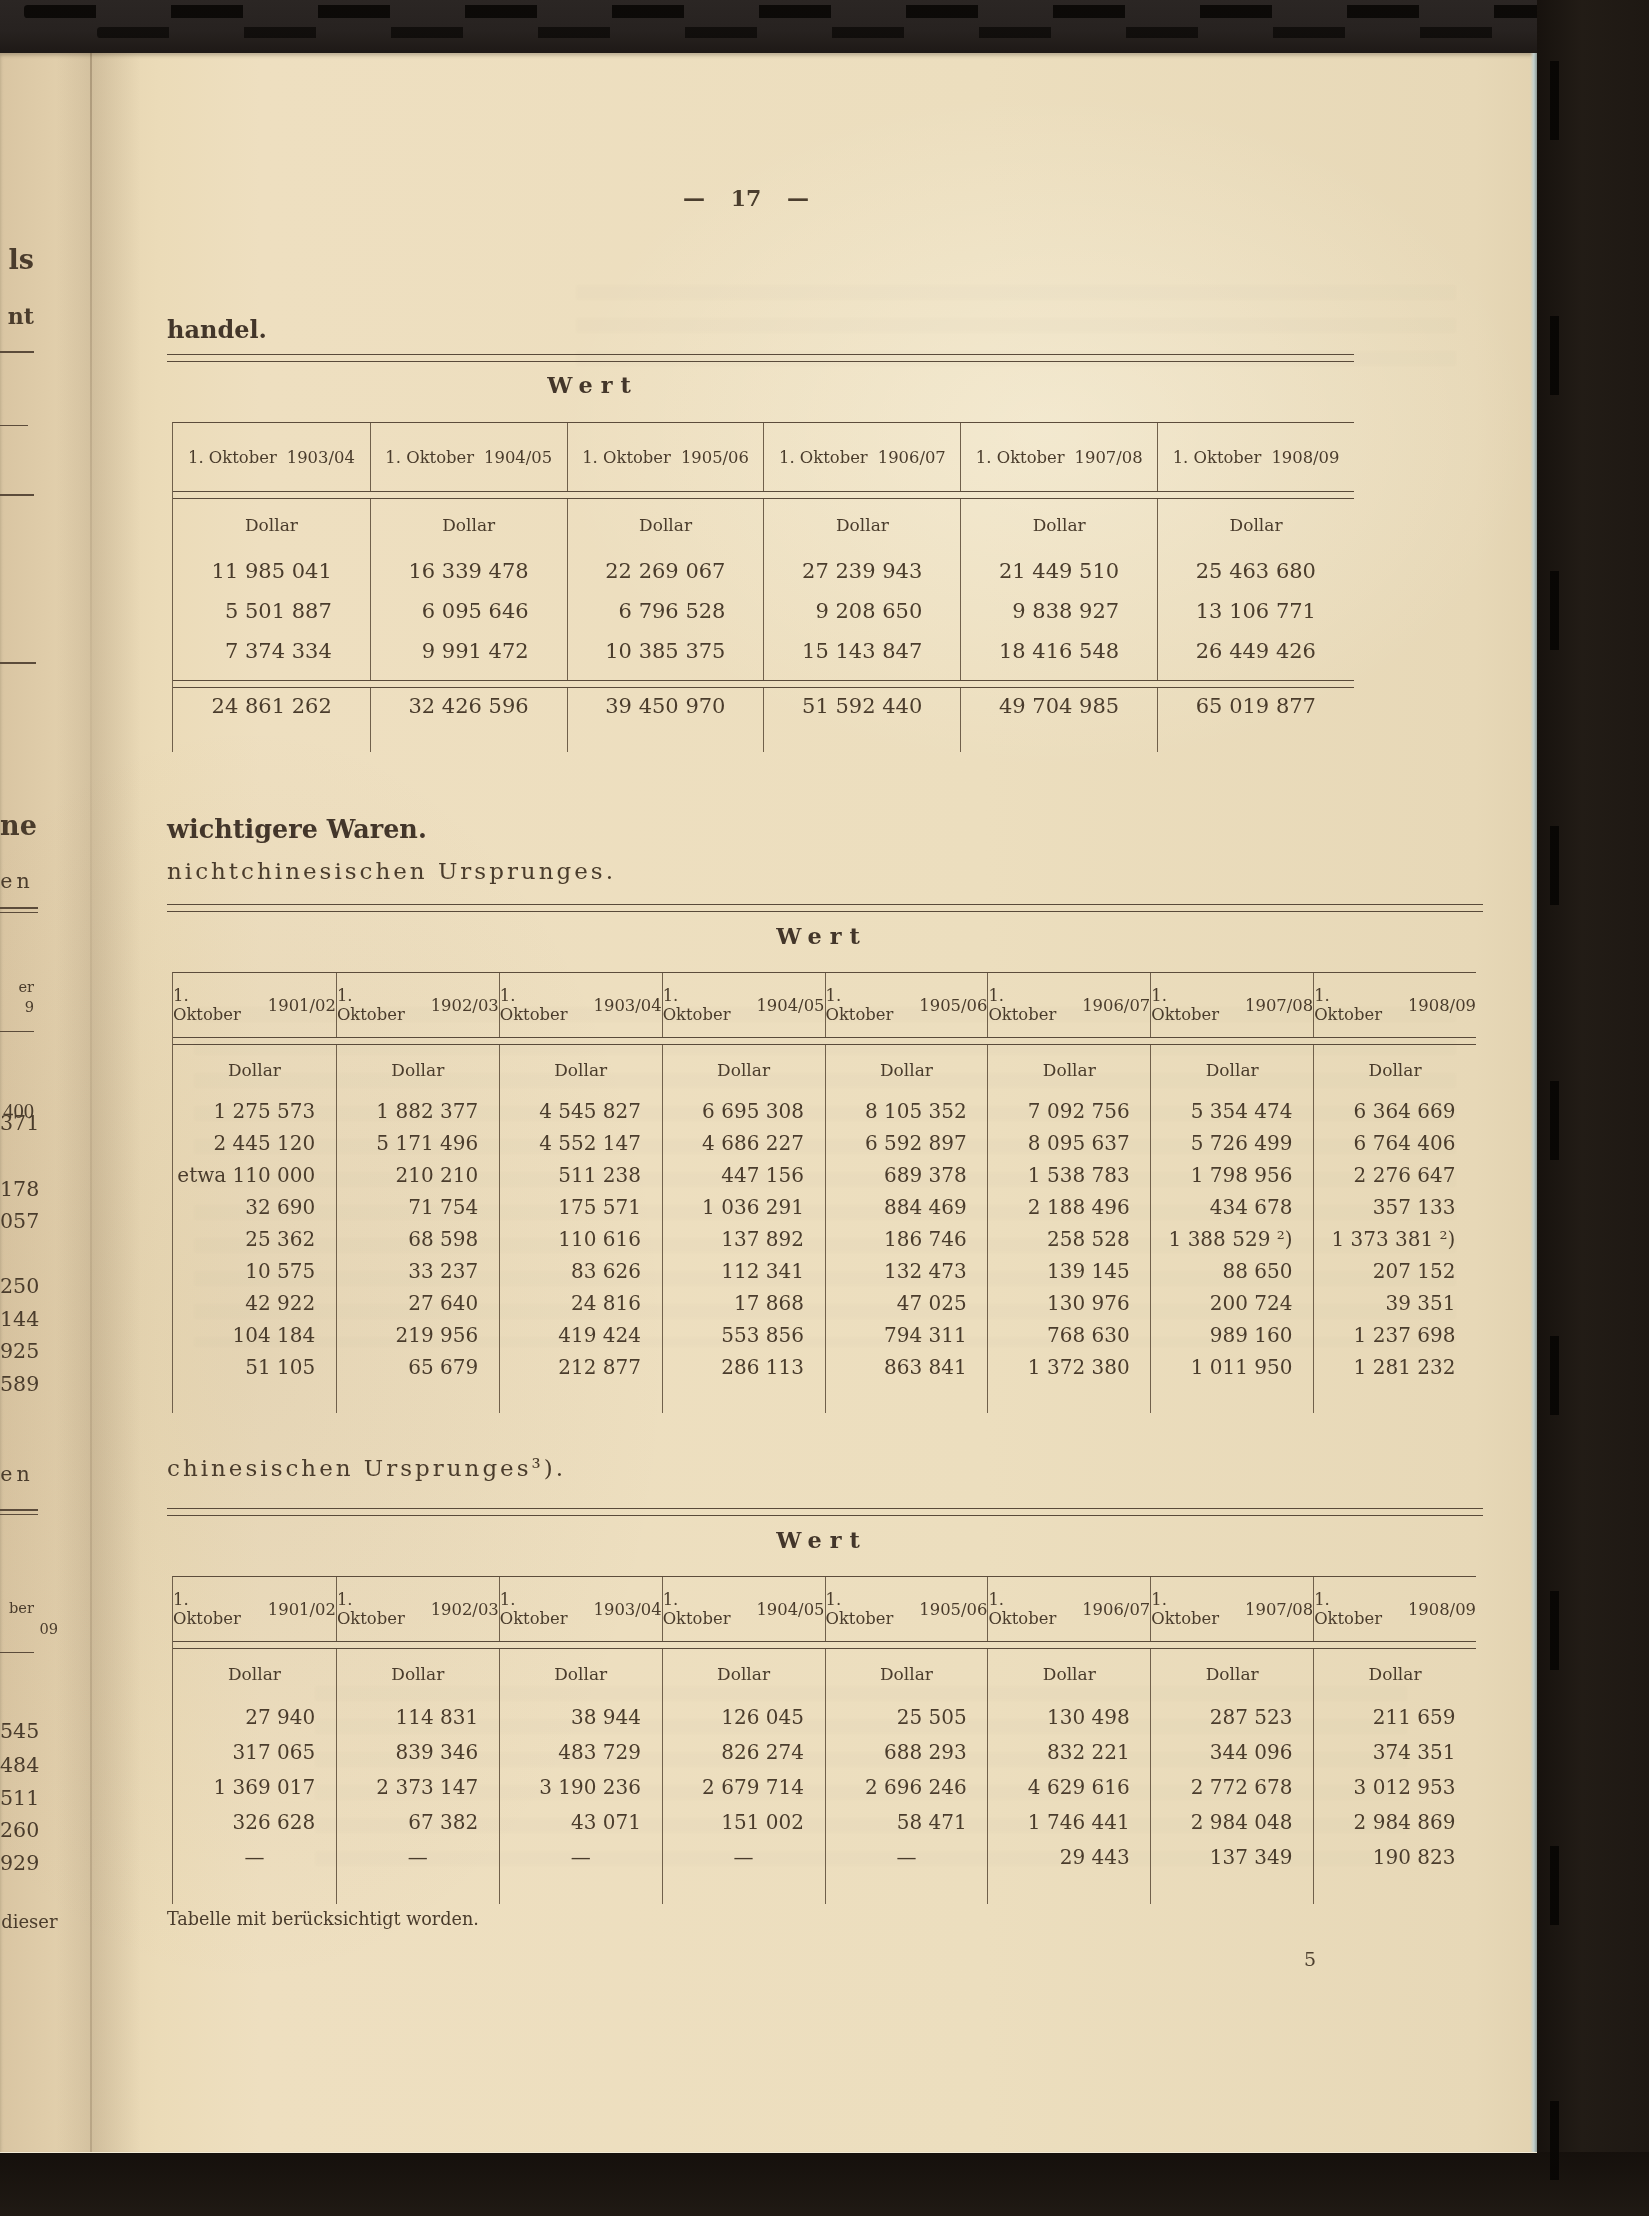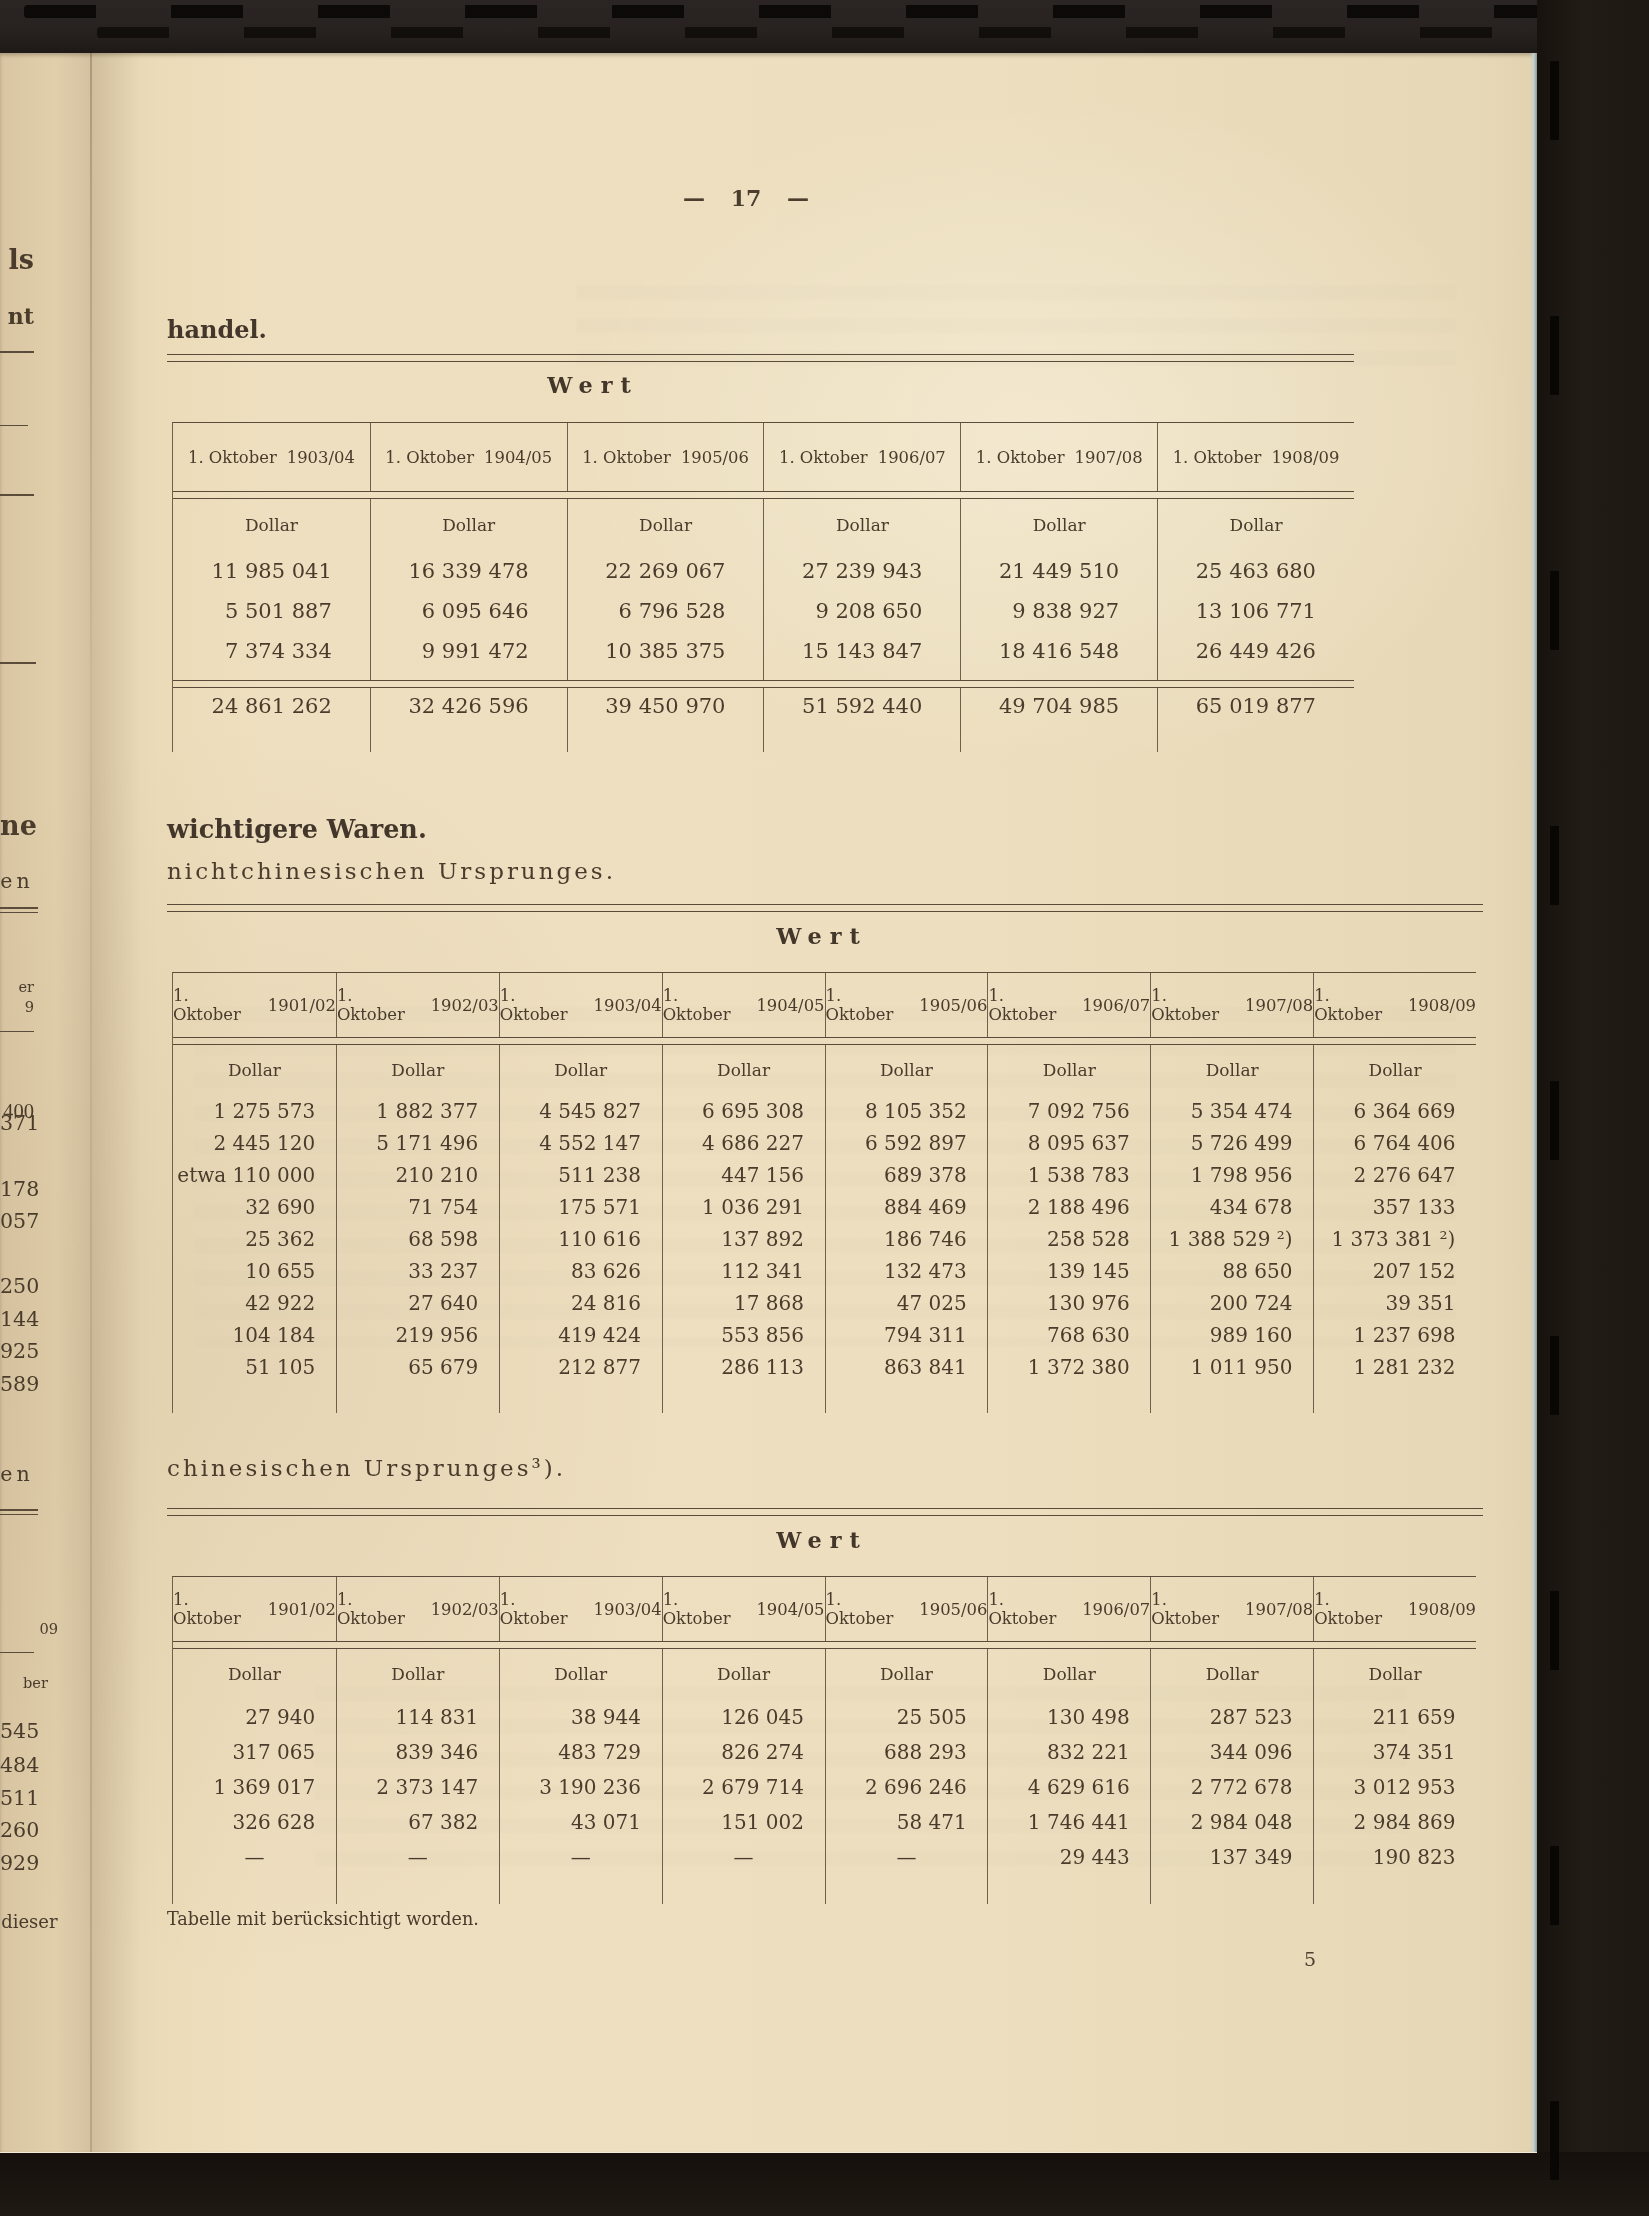--- a/index.html
+++ b/index.html
@@ -118,21 +118,21 @@
   <div class="frag frag-num abs" style="top:1100px;font-family:Liberation Serif, serif;">400</div>
   <div class="frag frag-num abs" style="top:1177px;">178</div>
   <div class="frag frag-num abs" style="top:1209px;">057</div>
   <div class="frag frag-num abs" style="top:1274px;">250</div>
   <div class="frag frag-num abs" style="top:1307px;">144</div>
   <div class="frag frag-num abs" style="top:1339px;">925</div>
   <div class="frag frag-num abs" style="top:1372px;">589</div>
   <div class="frag frag-sp abs" style="top:1462px;">en</div>
   <div class="edge-rule" style="top:1509px;width:38px;height:1.8px;"></div>
   <div class="edge-rule" style="top:1514px;width:38px;height:1.2px;"></div>
-  <div class="frag frag-sm abs" style="top:1674px;padding-left:14px;">ber</div>
+  <div class="frag frag-sm abs" style="top:1599px;">ber</div>
   <div class="frag frag-sm abs" style="top:1620px;padding-left:24px;">09</div>
   <div class="edge-rule" style="top:1652px;width:34px;height:1.2px;"></div>
   <div class="frag frag-num abs" style="top:1719px;">545</div>
   <div class="frag frag-num abs" style="top:1753px;">484</div>
   <div class="frag frag-num abs" style="top:1786px;">511</div>
   <div class="frag frag-num abs" style="top:1818px;">260</div>
   <div class="frag frag-num abs" style="top:1851px;">929</div>
   <div class="frag abs" style="top:1911px;left:1.2px;width:55px;font-size:18px;text-align:left;">dieser</div>
 
   <div class="abs pageno" style="top:185px;">— 17 —</div>
@@ -290,21 +290,21 @@
       <div class="td bl">434 678</div>
       <div class="td bl">357 133</div>
       <div class="td">25 362</div>
       <div class="td bl">68 598</div>
       <div class="td bl">110 616</div>
       <div class="td bl">137 892</div>
       <div class="td bl">186 746</div>
       <div class="td bl">258 528</div>
       <div class="td bl">1 388 529 ²)</div>
       <div class="td bl">1 373 381 ²)</div>
-      <div class="td">10 655</div>
+      <div class="td">10 575</div>
       <div class="td bl">33 237</div>
       <div class="td bl">83 626</div>
       <div class="td bl">112 341</div>
       <div class="td bl">132 473</div>
       <div class="td bl">139 145</div>
       <div class="td bl">88 650</div>
       <div class="td bl">207 152</div>
       <div class="td">42 922</div>
       <div class="td bl">27 640</div>
       <div class="td bl">24 816</div>

